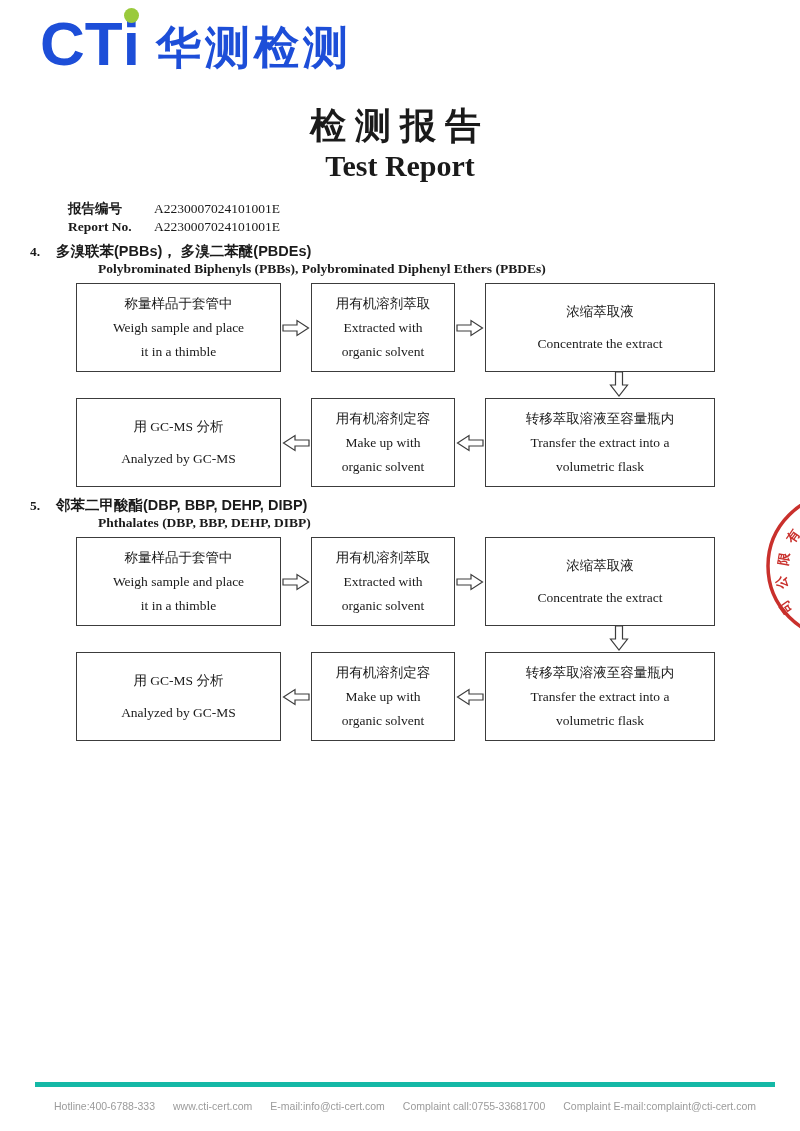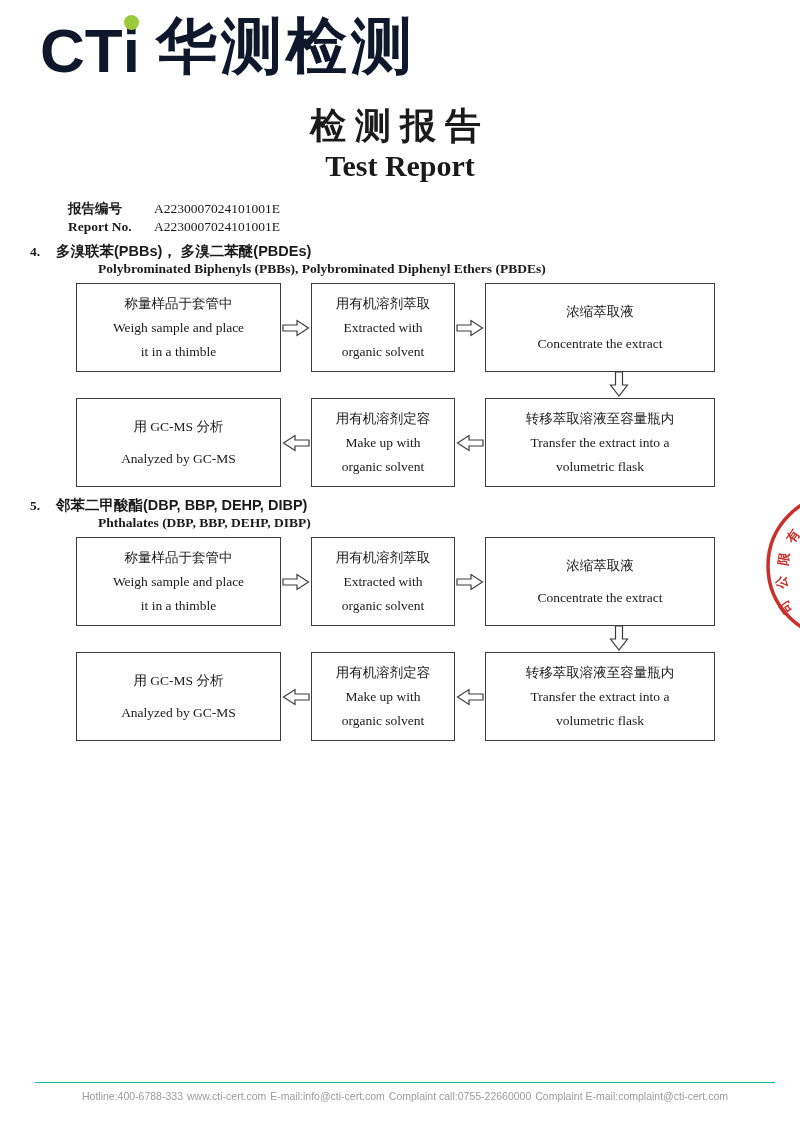--- a/index.html
+++ b/index.html
@@ -8,25 +8,25 @@
   body {
     width:800px; height:1131px;
     font-family:"Liberation Serif", serif;
     color:#1a1a1a;
     position:relative;
     overflow:hidden;
   }
   .page { position:relative; width:800px; height:1131px; background:#fff; }
 
   
-  .logo { position:absolute; top:16px; left:40px; display:flex; align-items:flex-end; gap:16px; color:#0f172a; }
+  .logo { position:absolute; top:16px; left:40px; display:flex; align-items:flex-end; gap:16px; color:#1d4ed8; }
   .brand { font-family:"Liberation Sans", sans-serif; font-weight:bold; font-size:62px; line-height:0.9; letter-spacing:0; position:relative; }
   .iwrap { position:relative; display:inline-block; }
   .greendot { position:absolute; width:15px; height:15px; border-radius:50%; background:#9aca3c; top:-8px; left:1px; }
-  .company { font-family:"Liberation Sans", sans-serif; font-weight:bold; font-size:61px; line-height:1; letter-spacing:4px; padding-bottom:2px; }
+  .company { font-family:"Liberation Sans", sans-serif; font-weight:bold; font-size:45px; line-height:1; letter-spacing:4px; padding-bottom:2px; }
 
   
   .title-zh { position:absolute; top:102px; left:0; width:100%; text-align:center;
               font-size:36px; font-weight:bold; letter-spacing:9px; }
   .title-en { position:absolute; top:149px; left:0; width:100%; text-align:center;
               font-size:30px; font-weight:bold; }
 
   
   .info { position:absolute; top:200px; left:68px; right:56px; display:flex; justify-content:space-between; font-size:13.5px; }
   .info-left .row { display:flex; line-height:18px; }
@@ -55,22 +55,22 @@
   .harrow { width:30px; display:flex; justify-content:center; align-items:center; }
   .down-row { position:relative; height:26px; }
   .down-arrow { position:absolute; left:533px; top:-1px; }
 
   
   .stamp { position:absolute; top:500px; right:0; width:34px; height:132px; overflow:hidden; }
   .stamp svg { display:block; }
 
   
   .footer { position:absolute; top:1082px; left:35px; right:25px;
-            border-top:1px solid #14b8a6; padding-top:7px;
-            display:flex; justify-content:center; gap:4px;
+            border-top:5px solid #14b8a6; padding-top:13px;
+            display:flex; justify-content:center; gap:18px;
             font-family:"Liberation Sans", sans-serif; font-size:10.5px; color:#9b9b9b;
             white-space:nowrap; }
 </style>
 </head>
 <body>
 
 <div class="page">
 
   <div class="logo">
     <div class="brand"><span>CT</span><span class="iwrap"><span>i</span><span class="greendot"></span></span></div>
@@ -234,17 +234,17 @@
       <text x="21" y="66" font-size="13" fill="#c9302c" font-weight="bold" transform="rotate(-80 21 66)">限</text>
       <text x="21" y="88" font-size="13" fill="#c9302c" font-weight="bold" transform="rotate(-100 21 88)">公</text>
       <text x="27" y="110" font-size="13" fill="#c9302c" font-weight="bold" transform="rotate(-125 27 110)">司</text>
     </svg>
   </div>
 
   <div class="footer">
     <span>Hotline:400-6788-333</span>
     <span>www.cti-cert.com</span>
     <span>E-mail:info@cti-cert.com</span>
-    <span>Complaint call:0755-22660000</span>
+    <span>Complaint call:0755-33681700</span>
     <span>Complaint E-mail:complaint@cti-cert.com</span>
   </div>
 
 </div>
 
 </body></html>

